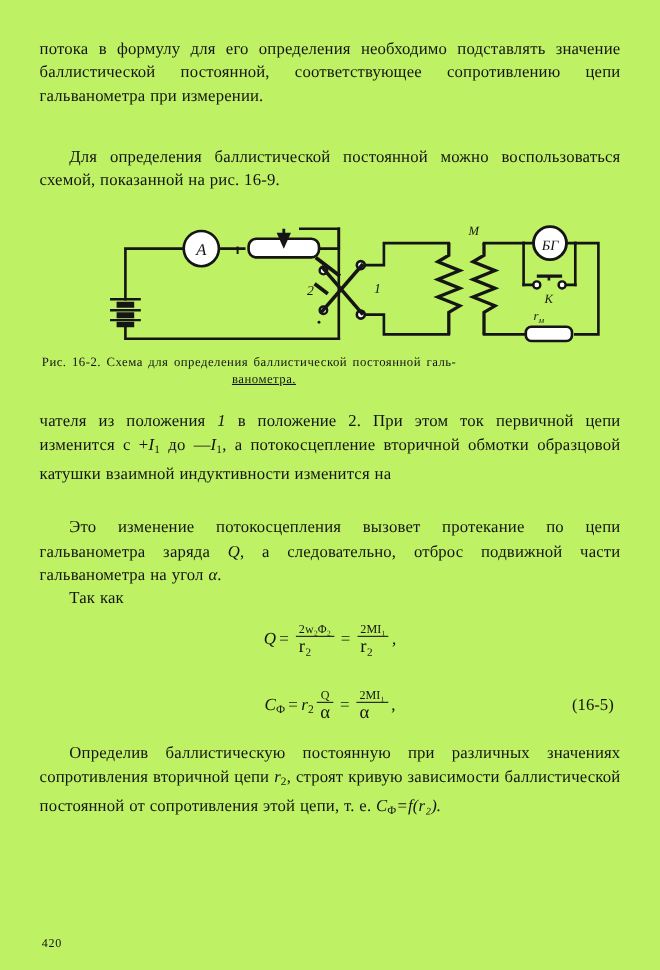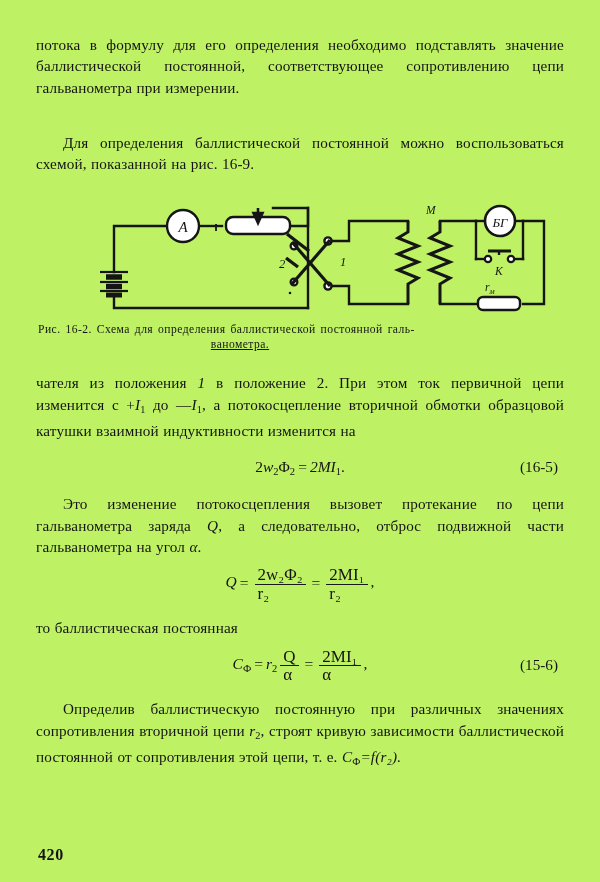--- a/index.html
+++ b/index.html
@@ -78,21 +78,21 @@
     font-style: normal;
   }
   .frac {
     display: inline-flex;
     flex-direction: column;
     align-items: center;
     vertical-align: middle;
     margin: 0 3px;
     line-height: 1.02;
   }
-  .frac .num { padding: 0 3px; font-size: 17px; }
+  .frac .num { padding: 0 3px; font-size: 11px; }
   .frac .den {
     padding: 0 3px;
     font-size: 17px;
     border-top: 1.3px solid #1a1a1a;
     width: 100%;
     box-sizing: border-box;
   }
   .eqsign { margin: 0 3px; }
 
   
@@ -109,22 +109,22 @@
     text-align: center;
   }
   .caption .cl1 { display: block; text-align: left; padding-left: 2px;}
   .caption .cl2 { display: block; text-align: center; padding-right: 120px; text-decoration: underline;}
 
   
   .pageno {
     position: absolute;
     left: 38px;
     bottom: 18px;
-    font-size: 16px;
-    font-weight: bold;
+    font-size: 11px;
+    font-weight: normal;
     letter-spacing: 0.6px;
   }
 
   svg text { font-family: "Liberation Serif", serif; }
 </style>
 </head>
 <body>
 
 <div class="page">
   <div class="content">
@@ -251,57 +251,53 @@
       <span class="cl1">Рис. 16-2. Схема для определения баллистической постоянной галь-</span>
       <span class="cl2">ванометра.</span>
     </div>
 
     <div class="gap-lg"></div>
 
     <p class="para"><span>чателя из положения </span><i>1</i><span> в положение </span><span>2</span><span>. При этом ток первичной цепи изменится с +</span><i>I</i><sub>1</sub><span> до —</span><i>I</i><sub>1</sub><span>, а потокосцепление вторичной обмотки образцовой катушки взаимной индуктивности изменится на</span></p>
 
     <div class="gap-md"></div>
 
-    <div class="mathline" style="height:24px">
-      <span><span>2</span><i>w</i><sub>2</sub><span>Φ</span><sub>2</sub><span class="eqsign">=</span><i>2MI</i><sub>1</sub><span>.</span></span>
-      <span class="eqnum">(16-5)</span>
-    </div>
 
     <div class="gap-md"></div>
 
     <p class="para indent"><span>Это изменение потокосцепления вызовет протекание по цепи гальванометра заряда </span><i>Q</i><span>, а следовательно, отброс подвижной части гальванометра на угол </span><i>α</i><span>.</span></p>
 
+    <p class="para indent">Так как</p>
 
     <div class="gap-sm"></div>
 
     <div class="mathline" style="height:38px">
       <span><i>Q</i><span class="eqsign">=</span><span class="frac">
             <span class="num">2w₂Φ₂</span>
             <span class="den">r₂</span>
           </span><span class="eqsign">=</span><span class="frac">
             <span class="num">2MI₁</span>
             <span class="den">r₂</span>
           </span><span>,</span></span>
     </div>
 
     <div class="gap-md"></div>
 
-    <p class="para">то баллистическая постоянная</p>
 
     <div class="gap-sm"></div>
 
     <div class="mathline" style="height:38px">
       <span><i>C</i><sub>Ф</sub><span class="eqsign">=</span><i>r</i><sub>2</sub><span class="frac">
             <span class="num">Q</span>
             <span class="den">α</span>
           </span><span class="eqsign">=</span><span class="frac">
             <span class="num">2MI₁</span>
             <span class="den">α</span>
           </span><span>,</span></span>
-      <span class="eqnum">(15-6)</span>
+      <span class="eqnum">(16-5)</span>
     </div>
 
     <div class="gap-md"></div>
 
     <p class="para indent"><span>Определив баллистическую постоянную при различных значениях сопротивления вторичной цепи </span><i>r</i><sub>2</sub><span>, строят кривую зависимости баллистической постоянной от сопротивления этой цепи, т. е. </span><i>C</i><sub>Ф</sub><span style="font-style:italic">=f(r₂).</span></p>
 
   </div>
 
   <div class="pageno">420</div>
 </div>

